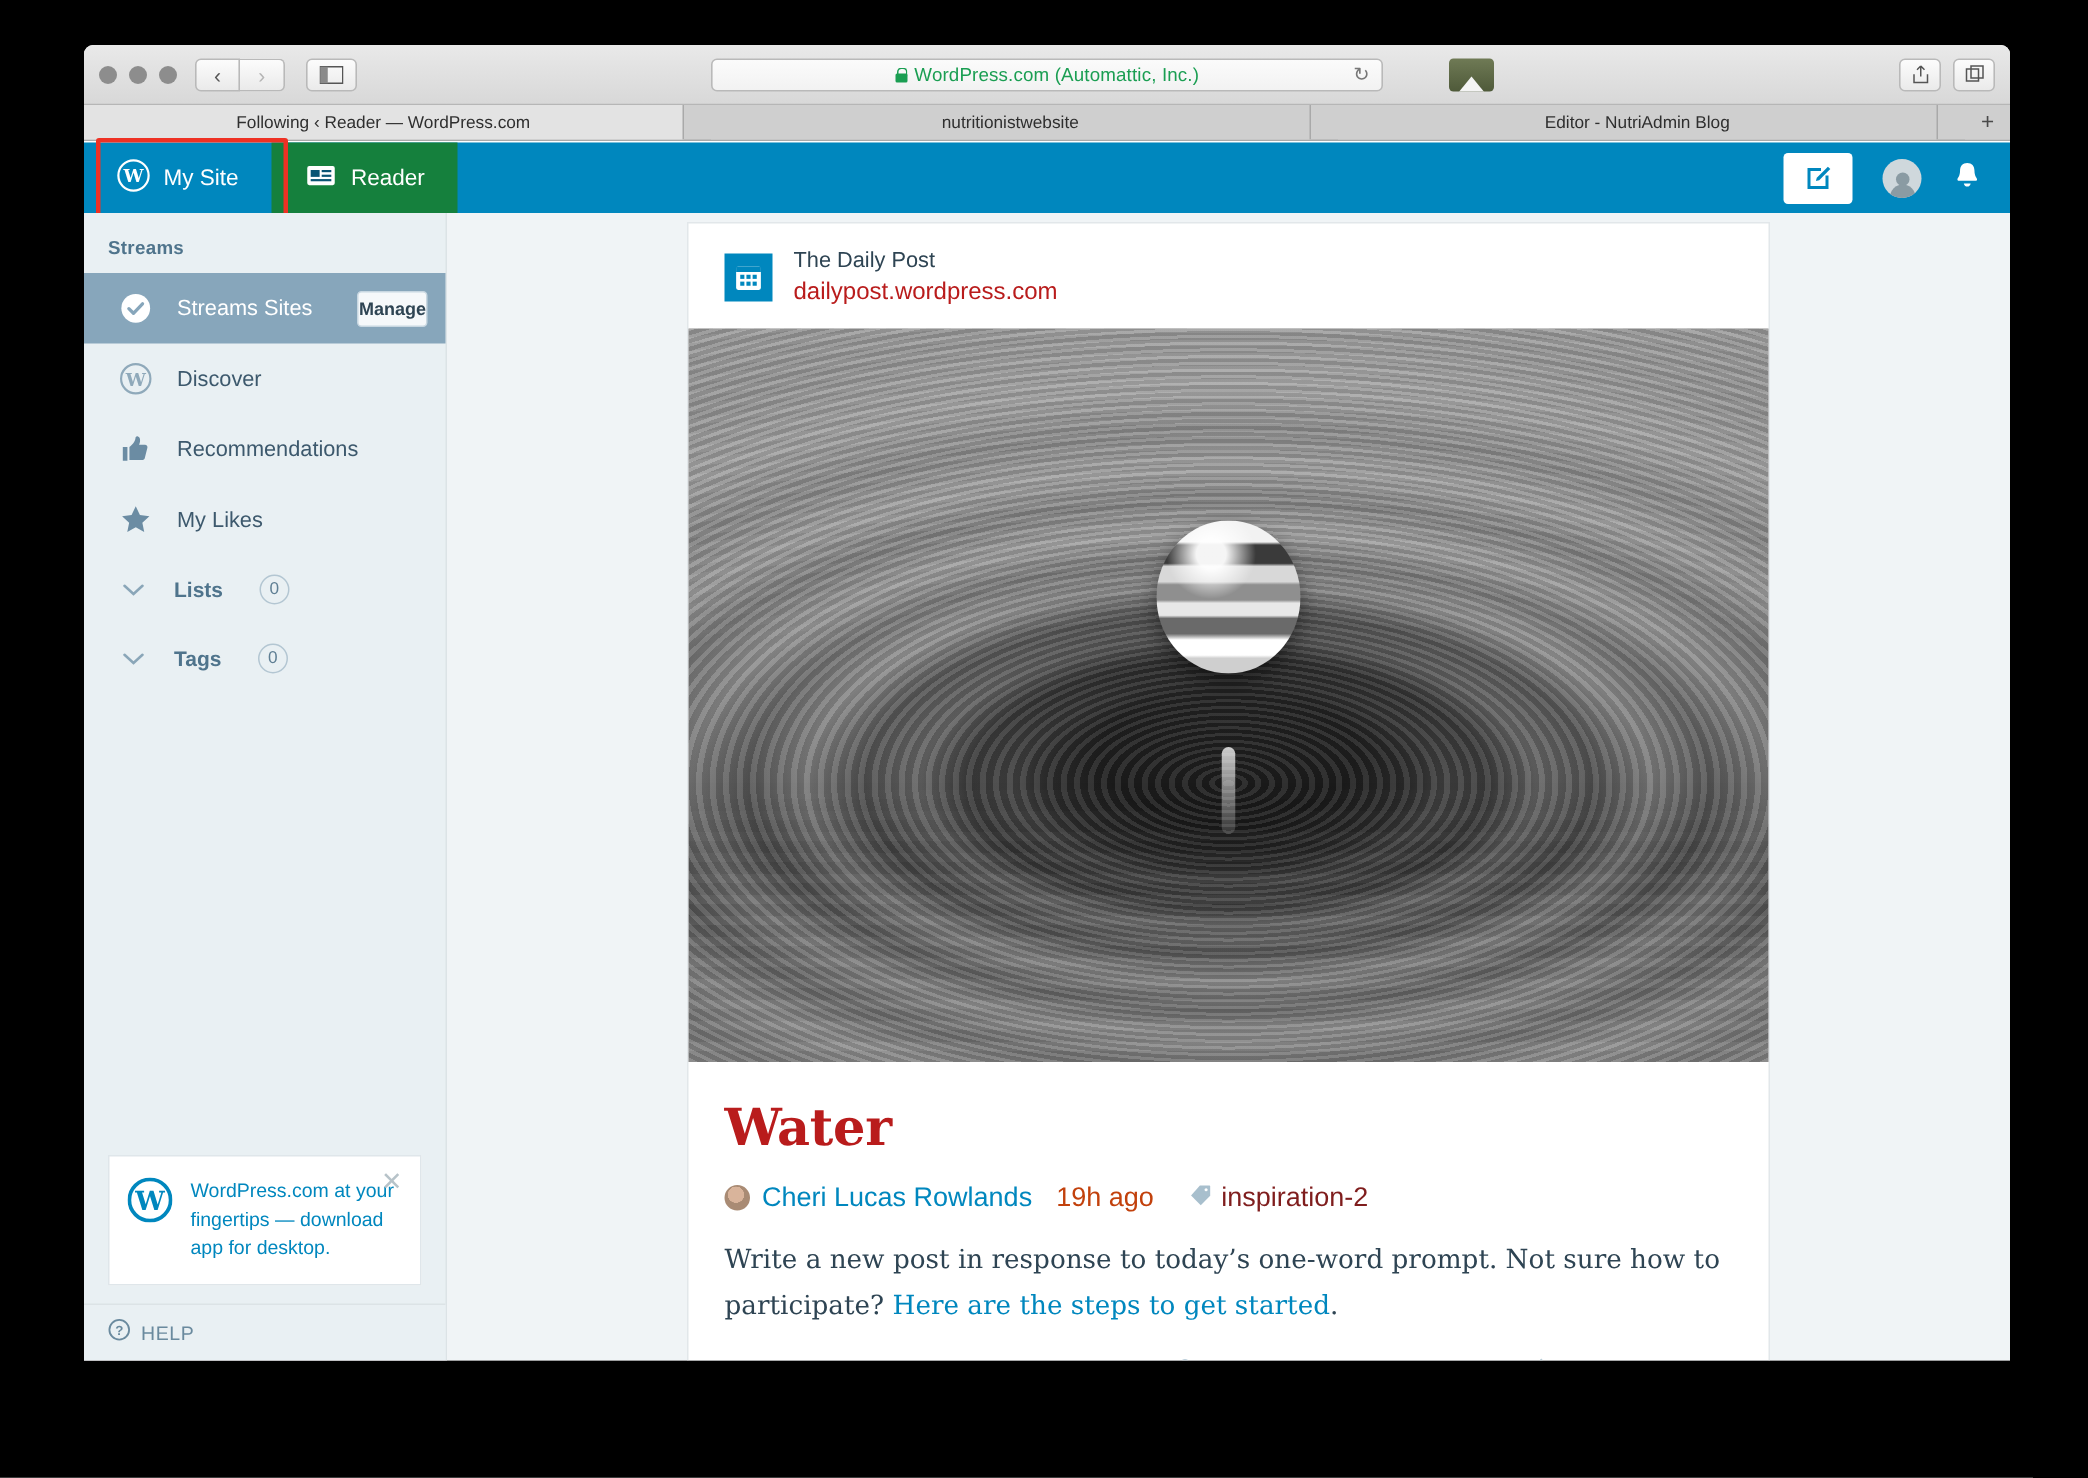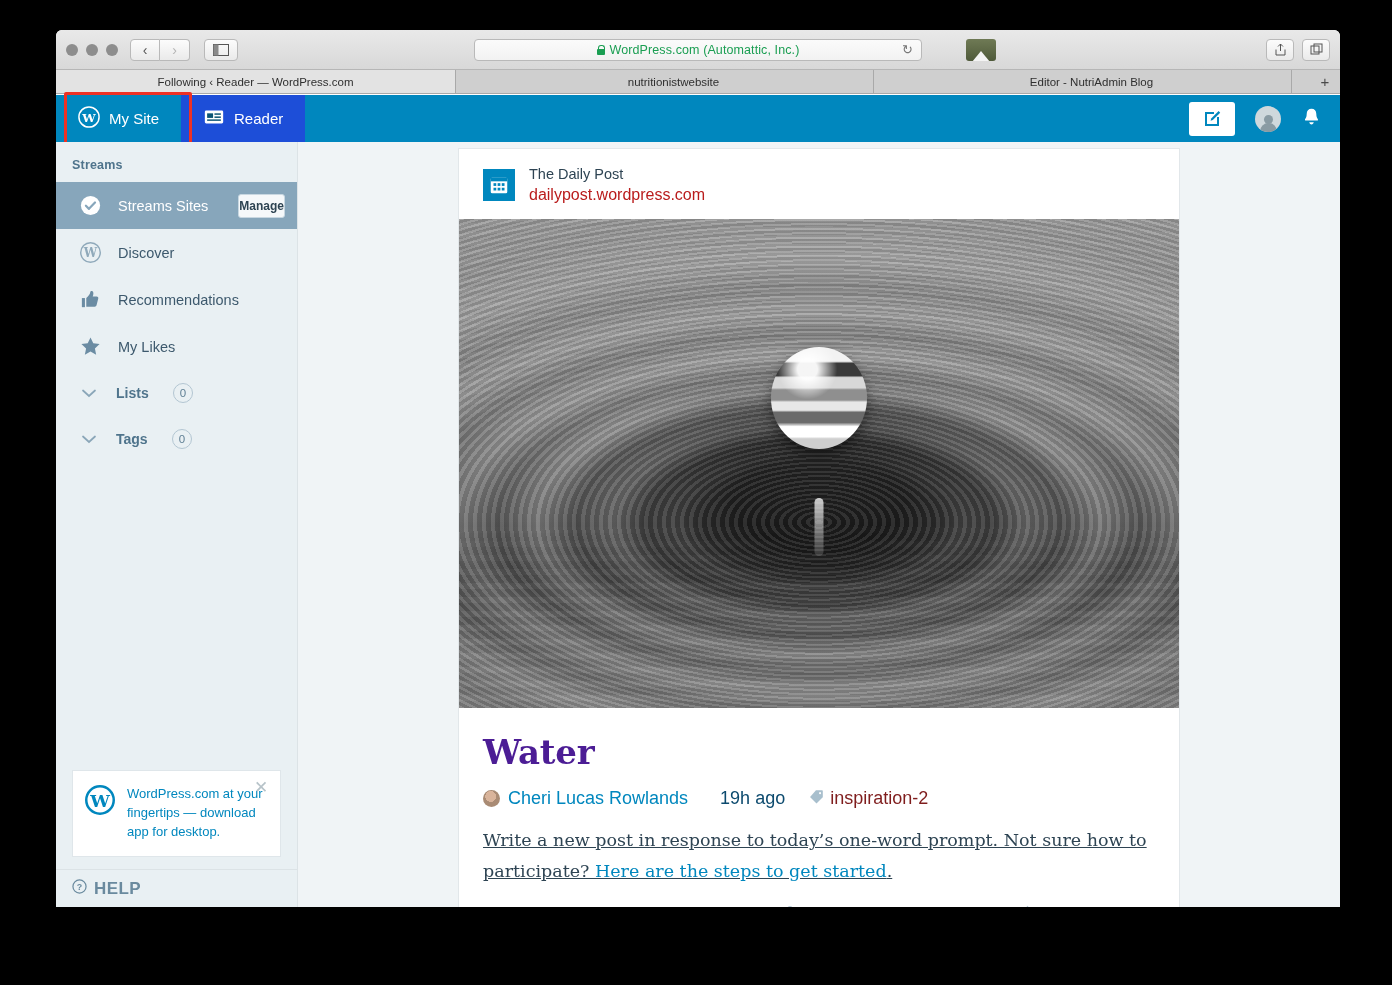--- a/index.html
+++ b/index.html
@@ -136,21 +136,21 @@
     background: #0087be;
     display: flex;
     align-items: stretch;
     position: relative;
   }
   .mast-item {
     display: flex; align-items: center; gap: 9px;
     padding: 0 22px;
     color: #fff; font-size: 15px;
   }
-  .mast-item.active { background: #1d4ed8; }
+  .mast-item.active { background: #15803d; }
   .mast-item svg { width: 22px; height: 22px; fill: #fff; }
 
   .mast-right {
     position: absolute; right: 18px; top: 0; bottom: 0;
     display: flex; align-items: center; gap: 20px;
   }
   .write-btn {
     width: 46px; height: 34px; background: #fff; border-radius: 3px;
     display: flex; align-items: center; justify-content: center;
   }
@@ -247,21 +247,21 @@
 
   .help-bar {
     border-top: 1px solid #dce3e6;
     height: 38px;
     display: flex; align-items: center; gap: 7px;
     padding-left: 16px;
     background: #e9f0f3;
   }
   .help-bar svg { width: 15px; height: 15px; }
   .help-bar .help-text {
-    font-size: 17px; font-weight: bold; color: #6a8a9e; letter-spacing: .4px;
+    font-size: 13px; font-weight: normal; color: #6a8a9e; letter-spacing: .4px;
   }
 
   
   .main {
     flex: 1;
     display: flex; justify-content: center;
     overflow: hidden;
   }
   .card {
     width: 722px;
@@ -287,43 +287,42 @@
     height: 489px;
     position: relative;
     overflow: hidden;
     background: #a9a9a9;
   }
   .photo .layer { position: absolute; inset: 0; }
 
   .post-body { padding: 24px 24px 0 24px; }
   .post-title {
     font-family: "DejaVu Serif", serif;
-    font-size: 34px; font-weight: bold; color: #4c1d95;
+    font-size: 34px; font-weight: bold; color: #b91c1c;
     letter-spacing: -0.2px;
   }
   .byline {
     display: flex; align-items: center; gap: 8px;
     margin-top: 16px;
     font-size: 18px;
   }
   .by-avatar {
     width: 17px; height: 17px; border-radius: 50%;
     background: radial-gradient(circle at 45% 38%, #d9b49b 0 38%, #a98b74 39% 100%);
     flex: none;
   }
   .byline a { color: #0087be; text-decoration: none; }
-  .byline .time { color: #0c4a6e; margin-left: 24px; }
+  .byline .time { color: #c2410c; margin-left: 8px; }
   .byline .tagwrap { display: flex; align-items: center; gap: 6px; margin-left: 16px; }
   .byline .tagwrap svg { width: 15px; height: 15px; fill: #a8bfcd; }
 
   .excerpt {
     font-family: "DejaVu Serif", serif;
     font-size: 17.5px; line-height: 1.75; color: #2e4453;
     margin-top: 16px;
-    text-decoration: underline;
   }
   .excerpt a { color: #0087be; text-decoration: none; }
 
   .post-footer {
     display: flex; align-items: center;
     padding: 18px 20px;
     color: #b9cdd9; font-size: 14px;
     gap: 30px;
   }
   .post-footer .spacer { flex: 1; }

